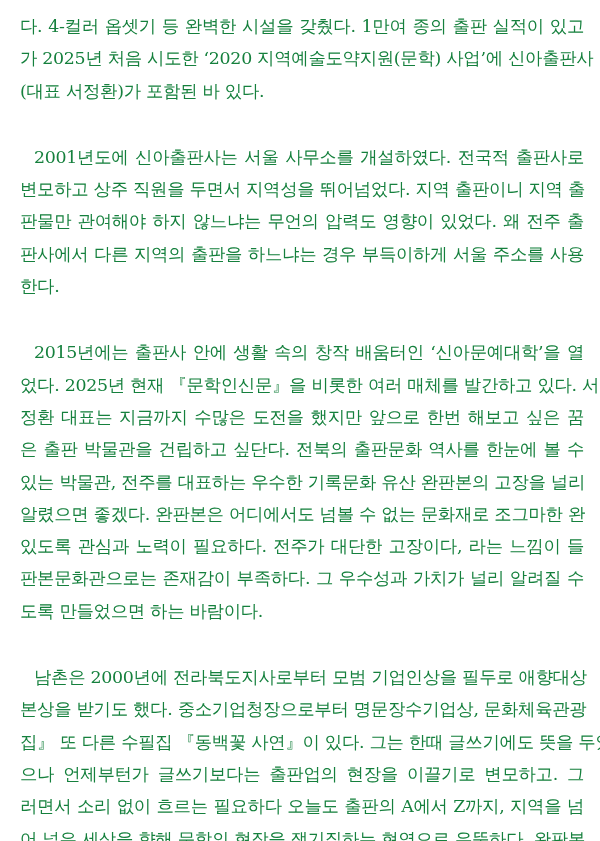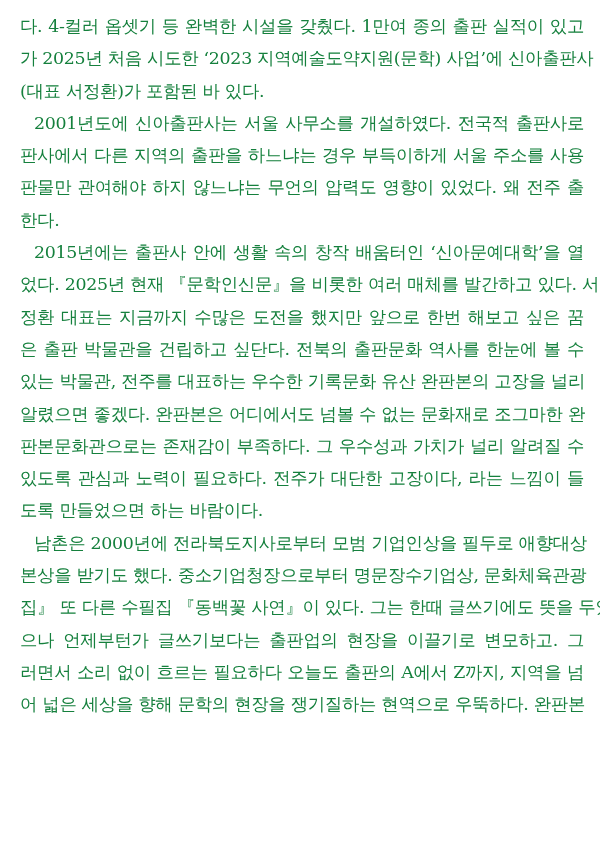--- a/index.html
+++ b/index.html
@@ -29,49 +29,51 @@
     white-space: nowrap;
     text-align: justify;
     text-align-last: justify;
     overflow: visible;
   }
   .line.last {
     text-align-last: left;
   }
   .line.indent {
     padding-left: 14px;
+    margin-top: 34px;
   }
 </style>
 </head>
 <body>
 
 <div class="page">
 
   <div class="paragraph">
     <div class="line">다. 4-컬러 옵셋기 등 완벽한 시설을 갖췄다. 1만여 종의 출판 실적이 있고</div>
-    <div class="line">가 2025년 처음 시도한 ‘2023 지역예술도약지원(문학) 사업’에 신아출판사</div>
+    <div class="line">가 2025년 처음 시도한 ‘2020 지역예술도약지원(문학) 사업’에 신아출판사</div>
     <div class="line last">(대표 서정환)가 포함된 바 있다.</div>
   </div>
 
   <div class="paragraph">
     <div class="line indent">2001년도에 신아출판사는 서울 사무소를 개설하였다. 전국적 출판사로</div>
+    <div class="line">변모하고 상주 직원을 두면서 지역성을 뛰어넘었다. 지역 출판이니 지역 출</div>
+    <div class="line">판물만 관여해야 하지 않느냐는 무언의 압력도 영향이 있었다. 왜 전주 출</div>
     <div class="line">판사에서 다른 지역의 출판을 하느냐는 경우 부득이하게 서울 주소를 사용</div>
-    <div class="line">판물만 관여해야 하지 않느냐는 무언의 압력도 영향이 있었다. 왜 전주 출</div>
     <div class="line last">한다.</div>
   </div>
 
   <div class="paragraph">
     <div class="line indent">2015년에는 출판사 안에 생활 속의 창작 배움터인 ‘신아문예대학’을 열</div>
     <div class="line">었다. 2025년 현재 『문학인신문』을 비롯한 여러 매체를 발간하고 있다. 서</div>
     <div class="line">정환 대표는 지금까지 수많은 도전을 했지만 앞으로 한번 해보고 싶은 꿈</div>
     <div class="line">은 출판 박물관을 건립하고 싶단다. 전북의 출판문화 역사를 한눈에 볼 수</div>
     <div class="line">있는 박물관, 전주를 대표하는 우수한 기록문화 유산 완판본의 고장을 널리</div>
     <div class="line">알렸으면 좋겠다. 완판본은 어디에서도 넘볼 수 없는 문화재로 조그마한 완</div>
+    <div class="line">있도록 관심과 노력이 필요하다. 전주가 대단한 고장이다, 라는 느낌이 들</div>
     <div class="line">판본문화관으로는 존재감이 부족하다. 그 우수성과 가치가 널리 알려질 수</div>
-    <div class="line">있도록 관심과 노력이 필요하다. 전주가 대단한 고장이다, 라는 느낌이 들</div>
     <div class="line last">도록 만들었으면 하는 바람이다.</div>
   </div>
 
   <div class="paragraph">
     <div class="line indent">남촌은 2000년에 전라북도지사로부터 모범 기업인상을 필두로 애향대상</div>
     <div class="line">본상을 받기도 했다. 중소기업청장으로부터 명문장수기업상, 문화체육관광</div>
     <div class="line">집』 또 다른 수필집 『동백꽃 사연』이 있다. 그는 한때 글쓰기에도 뜻을 두었</div>
     <div class="line">으나 언제부턴가 글쓰기보다는 출판업의 현장을 이끌기로 변모하고. 그</div>
     <div class="line">러면서 소리 없이 흐르는 필요하다 오늘도 출판의 A에서 Z까지, 지역을 넘</div>
     <div class="line">어 넓은 세상을 향해 문학의 현장을 쟁기질하는 현역으로 우뚝하다. 완판본</div>

